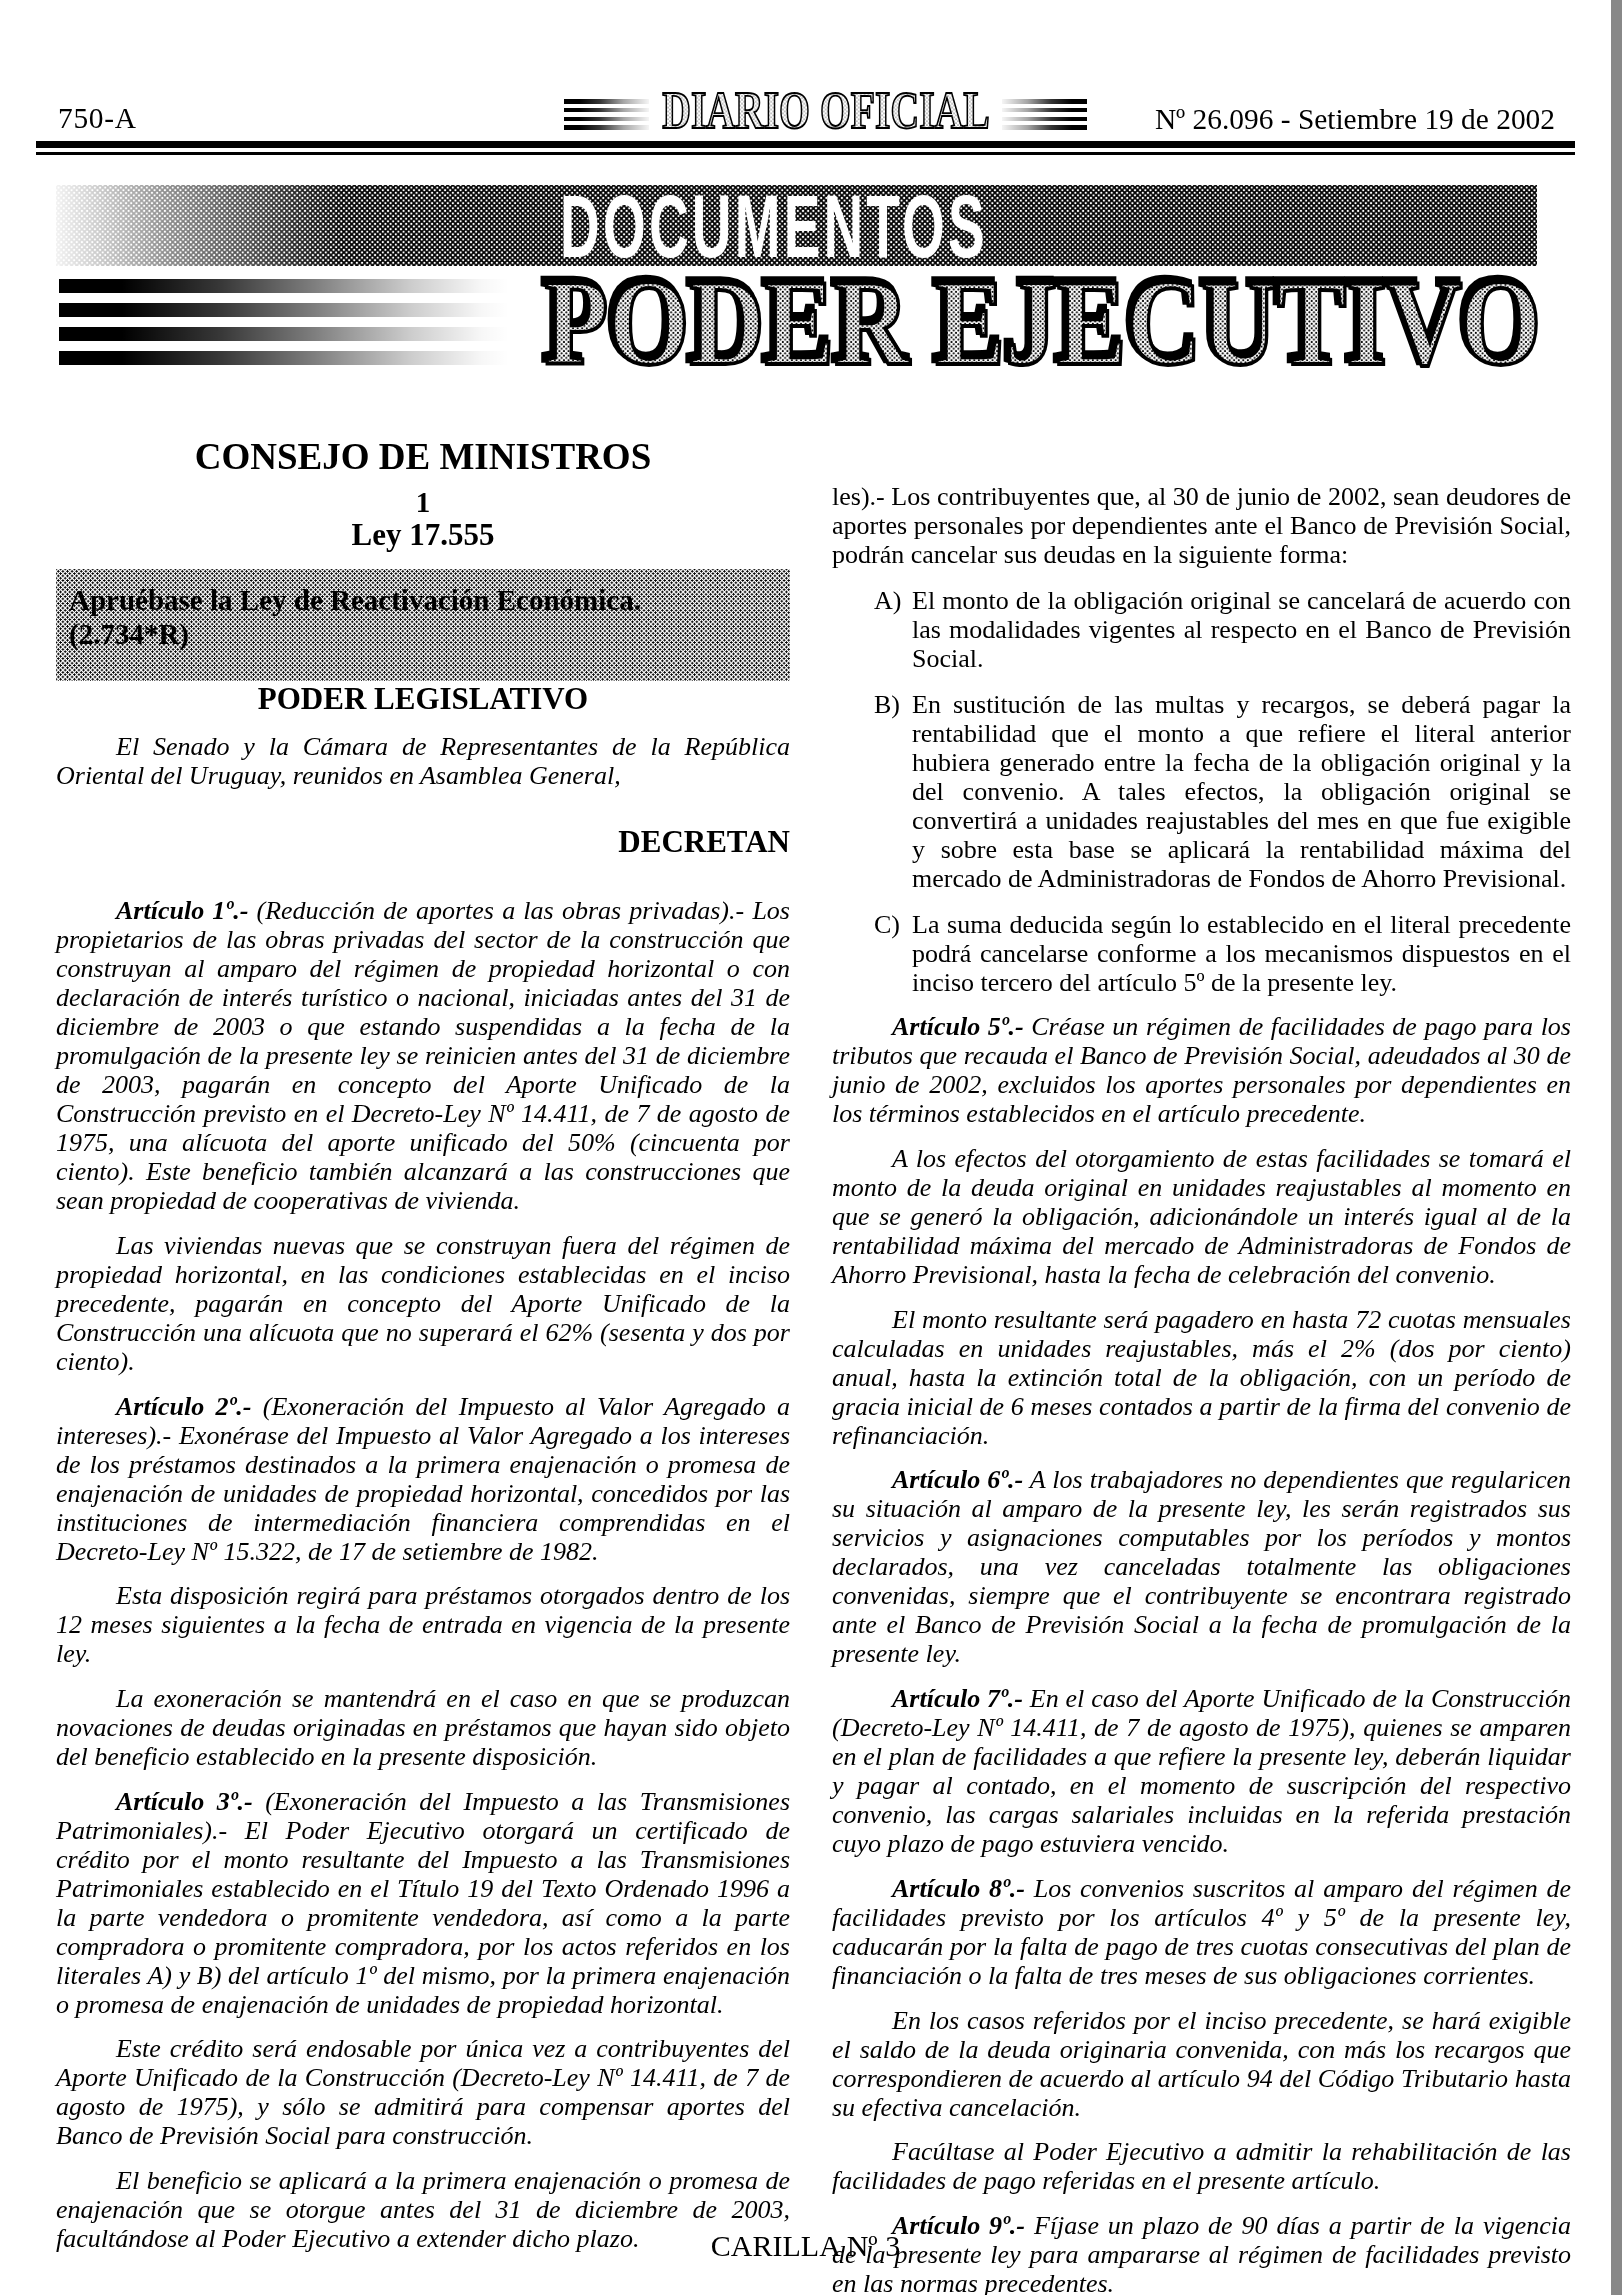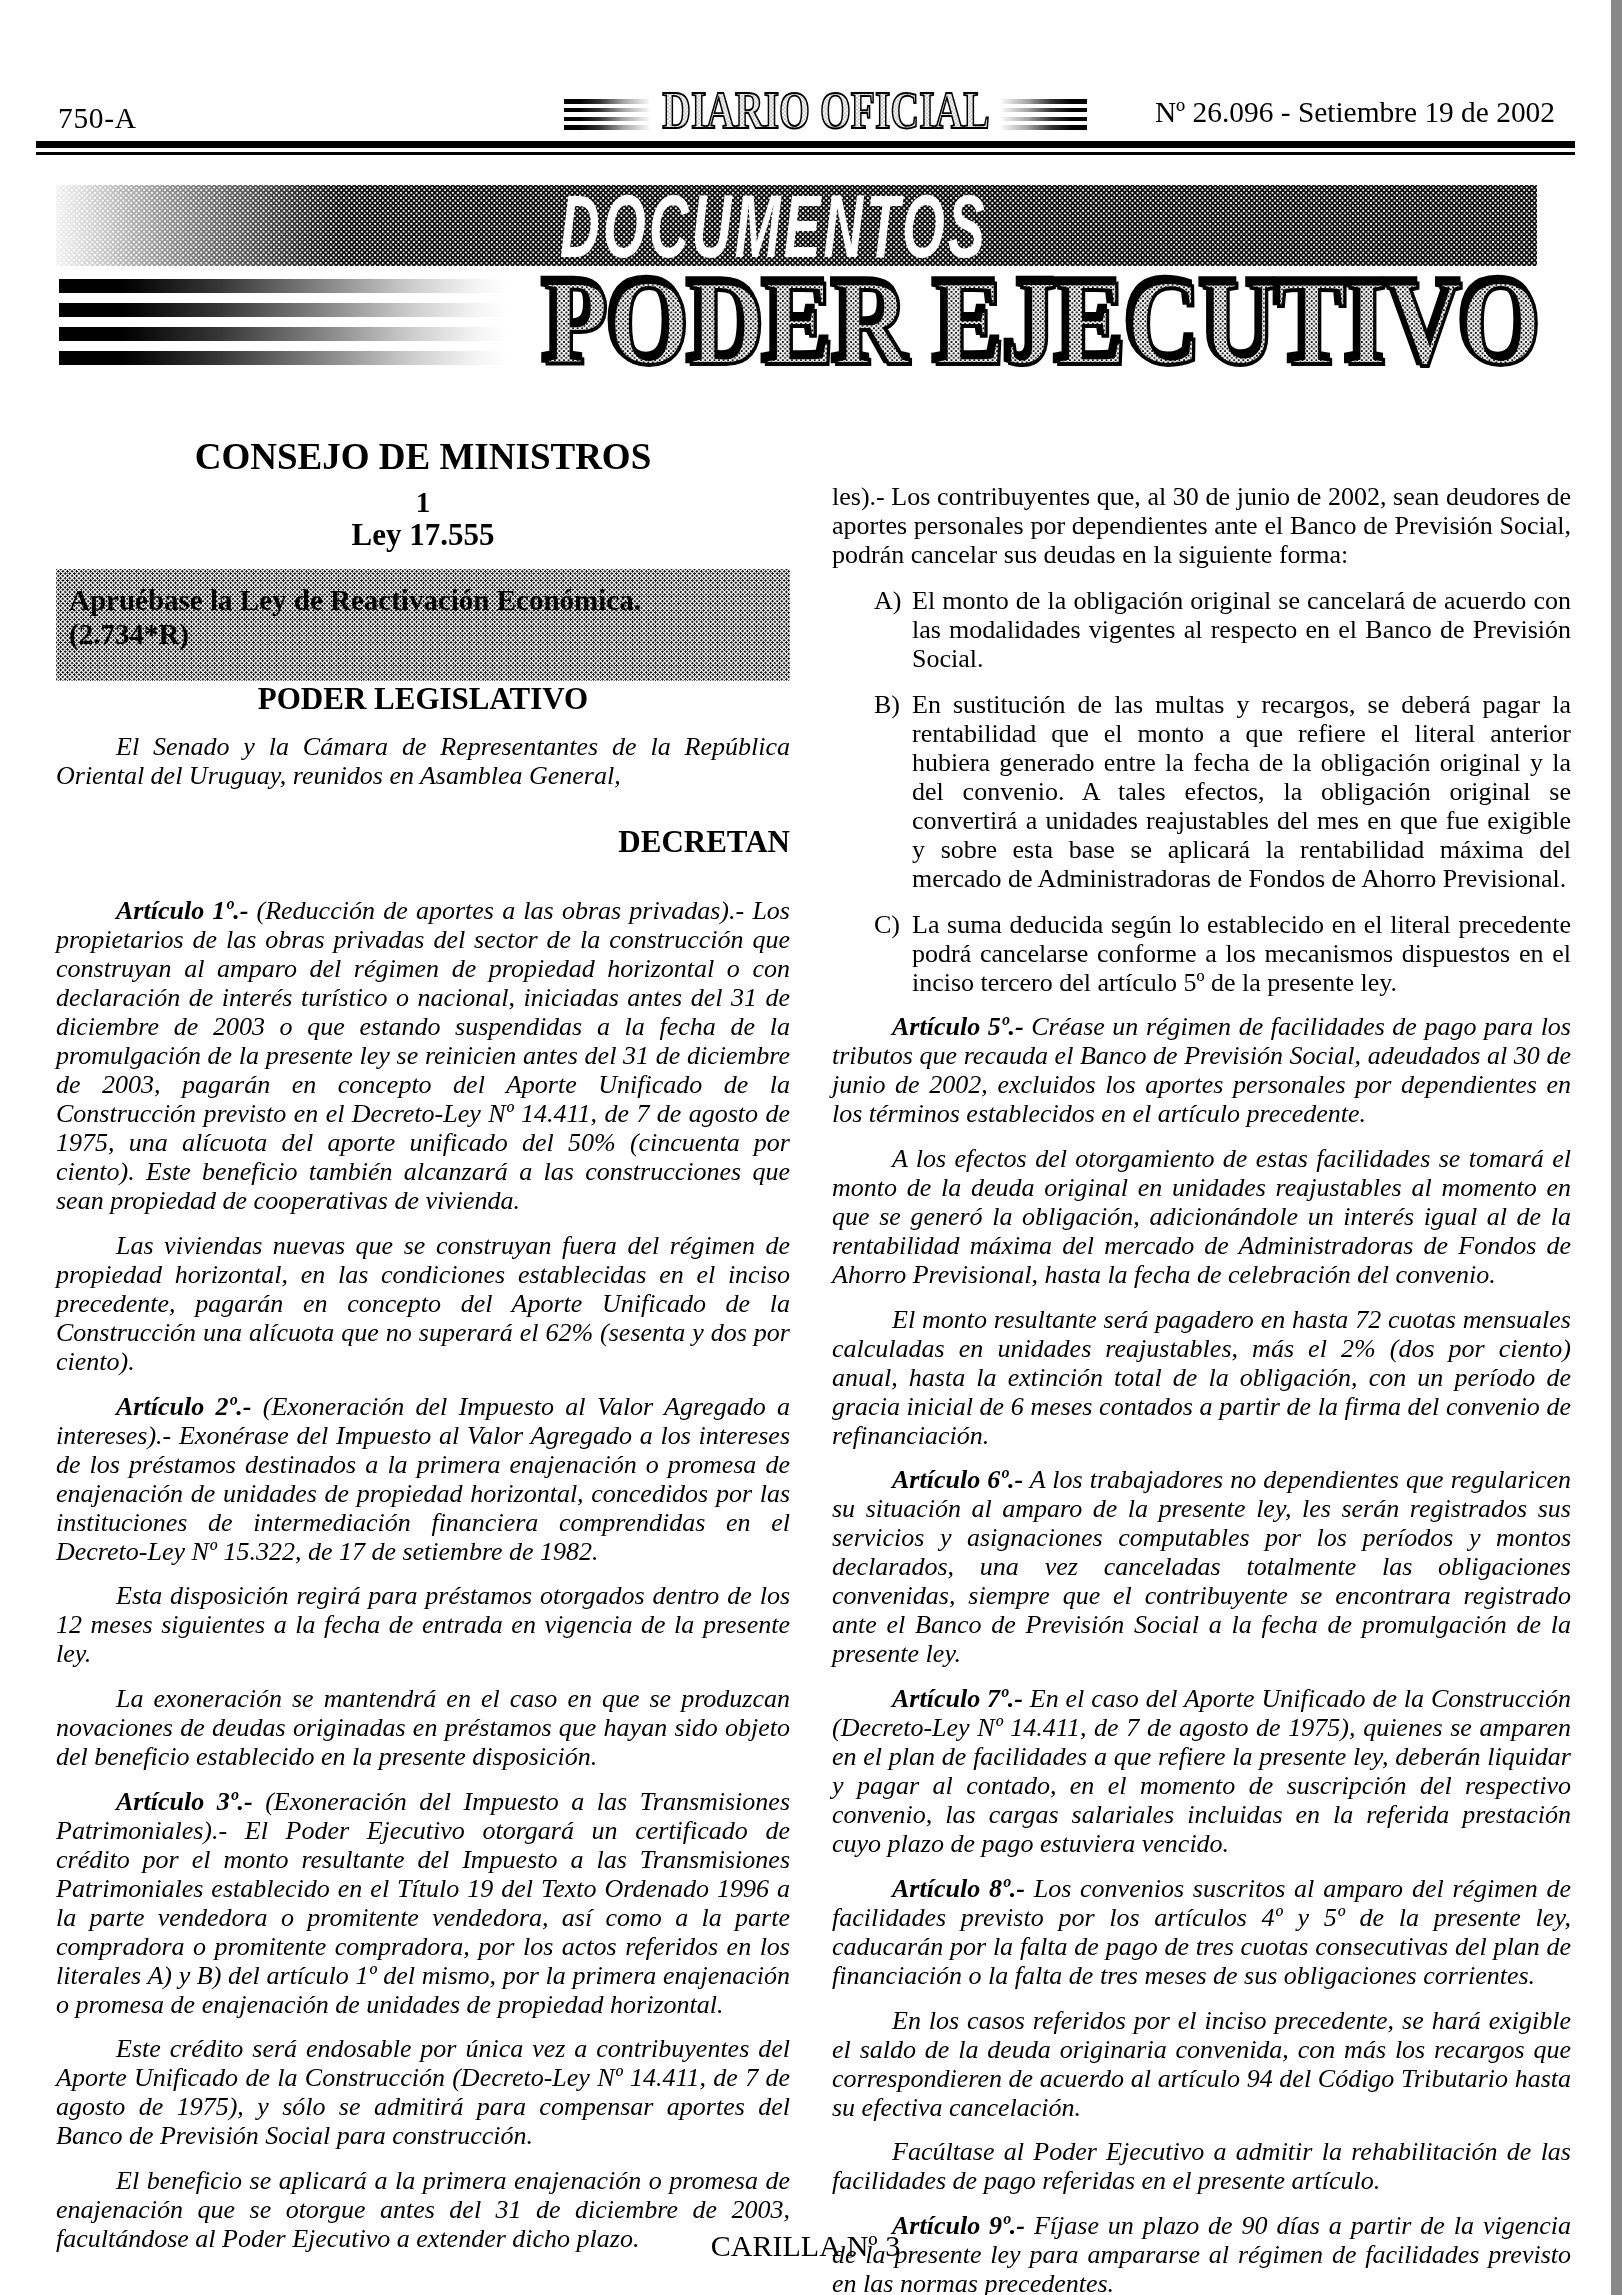--- a/index.html
+++ b/index.html
@@ -2,42 +2,41 @@
 <html style="font-size:10.5px"><head>
 <meta charset="utf-8">
 <style>
   html,body{margin:0;padding:0;background:#888;}
   .page{
     position:relative; width:1611px; height:2295px; background:#ffffff;
     font-family:"Liberation Serif", serif; color:#000; overflow:hidden;
   }
   
   .page-code{position:absolute;left:58px;top:102px;font-size:29.4px;letter-spacing:0.7px;}
-  .issue{position:absolute;right:56px;top:96px;font-size:29.4px;}
+  .issue{position:absolute;right:56px;top:103px;font-size:29.4px;}
   .masthead-svg{position:absolute;left:656px;top:89px;}
   .hstripes{position:absolute;display:flex;flex-direction:column;justify-content:space-between;height:31px;width:85px;top:99px;}
   .hstripes div{height:4.6px;}
   .hstripes.left{left:564px;}
   .hstripes.right{left:1002px;}
   .hstripes.left div{background:linear-gradient(to right,#000 0%,#000 18%,rgba(0,0,0,.8) 42%,rgba(0,0,0,.35) 70%,rgba(0,0,0,.04) 100%);}
   .hstripes.right div{background:linear-gradient(to left,#000 0%,#000 18%,rgba(0,0,0,.8) 42%,rgba(0,0,0,.35) 70%,rgba(0,0,0,.04) 100%);}
   .rule{position:absolute;left:36px;right:36px;background:#000;}
   .rule.thick{top:141px;height:7.2px;}
   .rule.thin{top:152px;height:2.6px;}
   
   .band{
     position:absolute;left:56px;top:185px;width:1481px;height:81px;
     background-color:#000;
     background-image:
       linear-gradient(to right, rgba(255,255,255,.95) 0px, rgba(255,255,255,.55) 111px, rgba(255,255,255,0) 288px),
       radial-gradient(circle, #fff 1.2px, transparent 1.4px),
       radial-gradient(circle, #fff 1.2px, transparent 1.4px);
     background-size:auto,5.2px 5.2px,5.2px 5.2px;
     background-position:0 0,0 0,2.6px 2.6px;
-    font-style:italic;
   }
   .band-title{
     position:absolute;left:48.5%;top:50%;transform:translate(-50%,-50%) scale(.82,1.32);
     font-family:"Liberation Sans", sans-serif;font-weight:bold;font-size:67px;
     color:#fff;letter-spacing:3.9px;white-space:nowrap;
   }
   .bstripes{position:absolute;left:59px;top:279px;width:450px;height:86px;display:flex;flex-direction:column;justify-content:space-between;}
   .bstripes div{height:13.7px;background:linear-gradient(to right,#000 0%,#000 14%,rgba(0,0,0,.78) 36%,rgba(0,0,0,.5) 57%,rgba(0,0,0,.2) 78%,rgba(0,0,0,.03) 94%,transparent 100%);}
   .wordmark-svg{position:absolute;left:535px;top:270px;}
   

